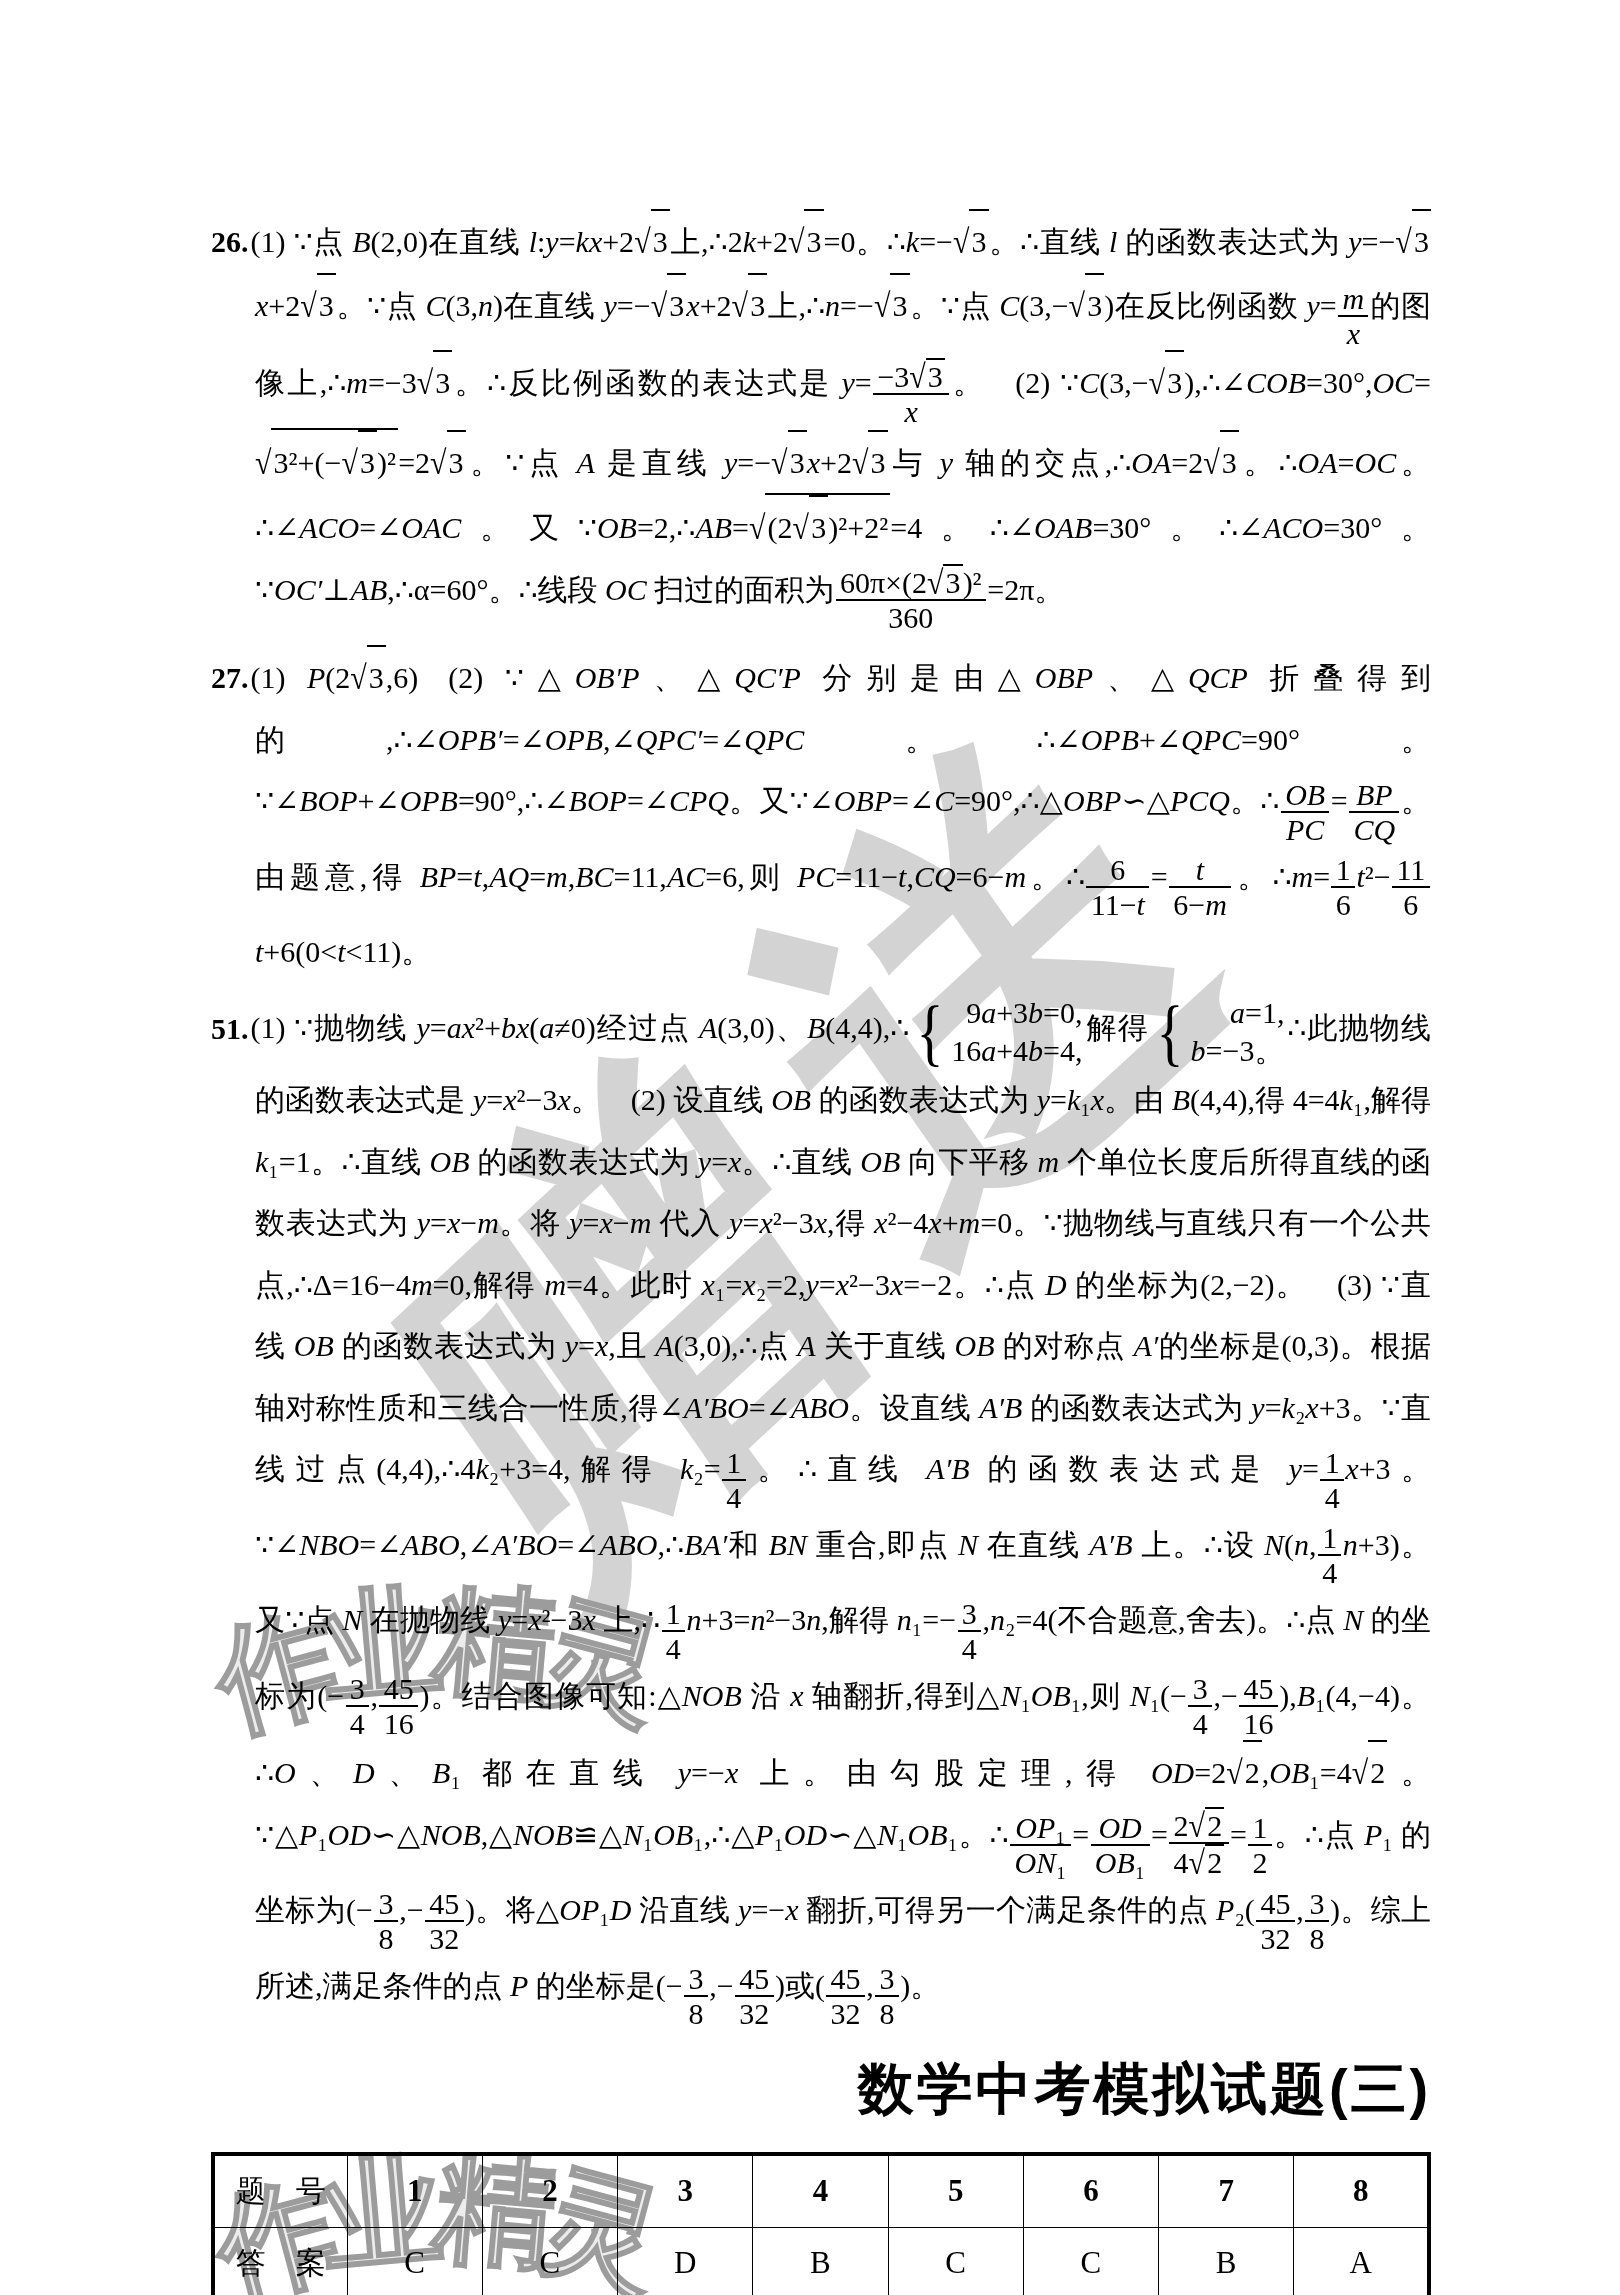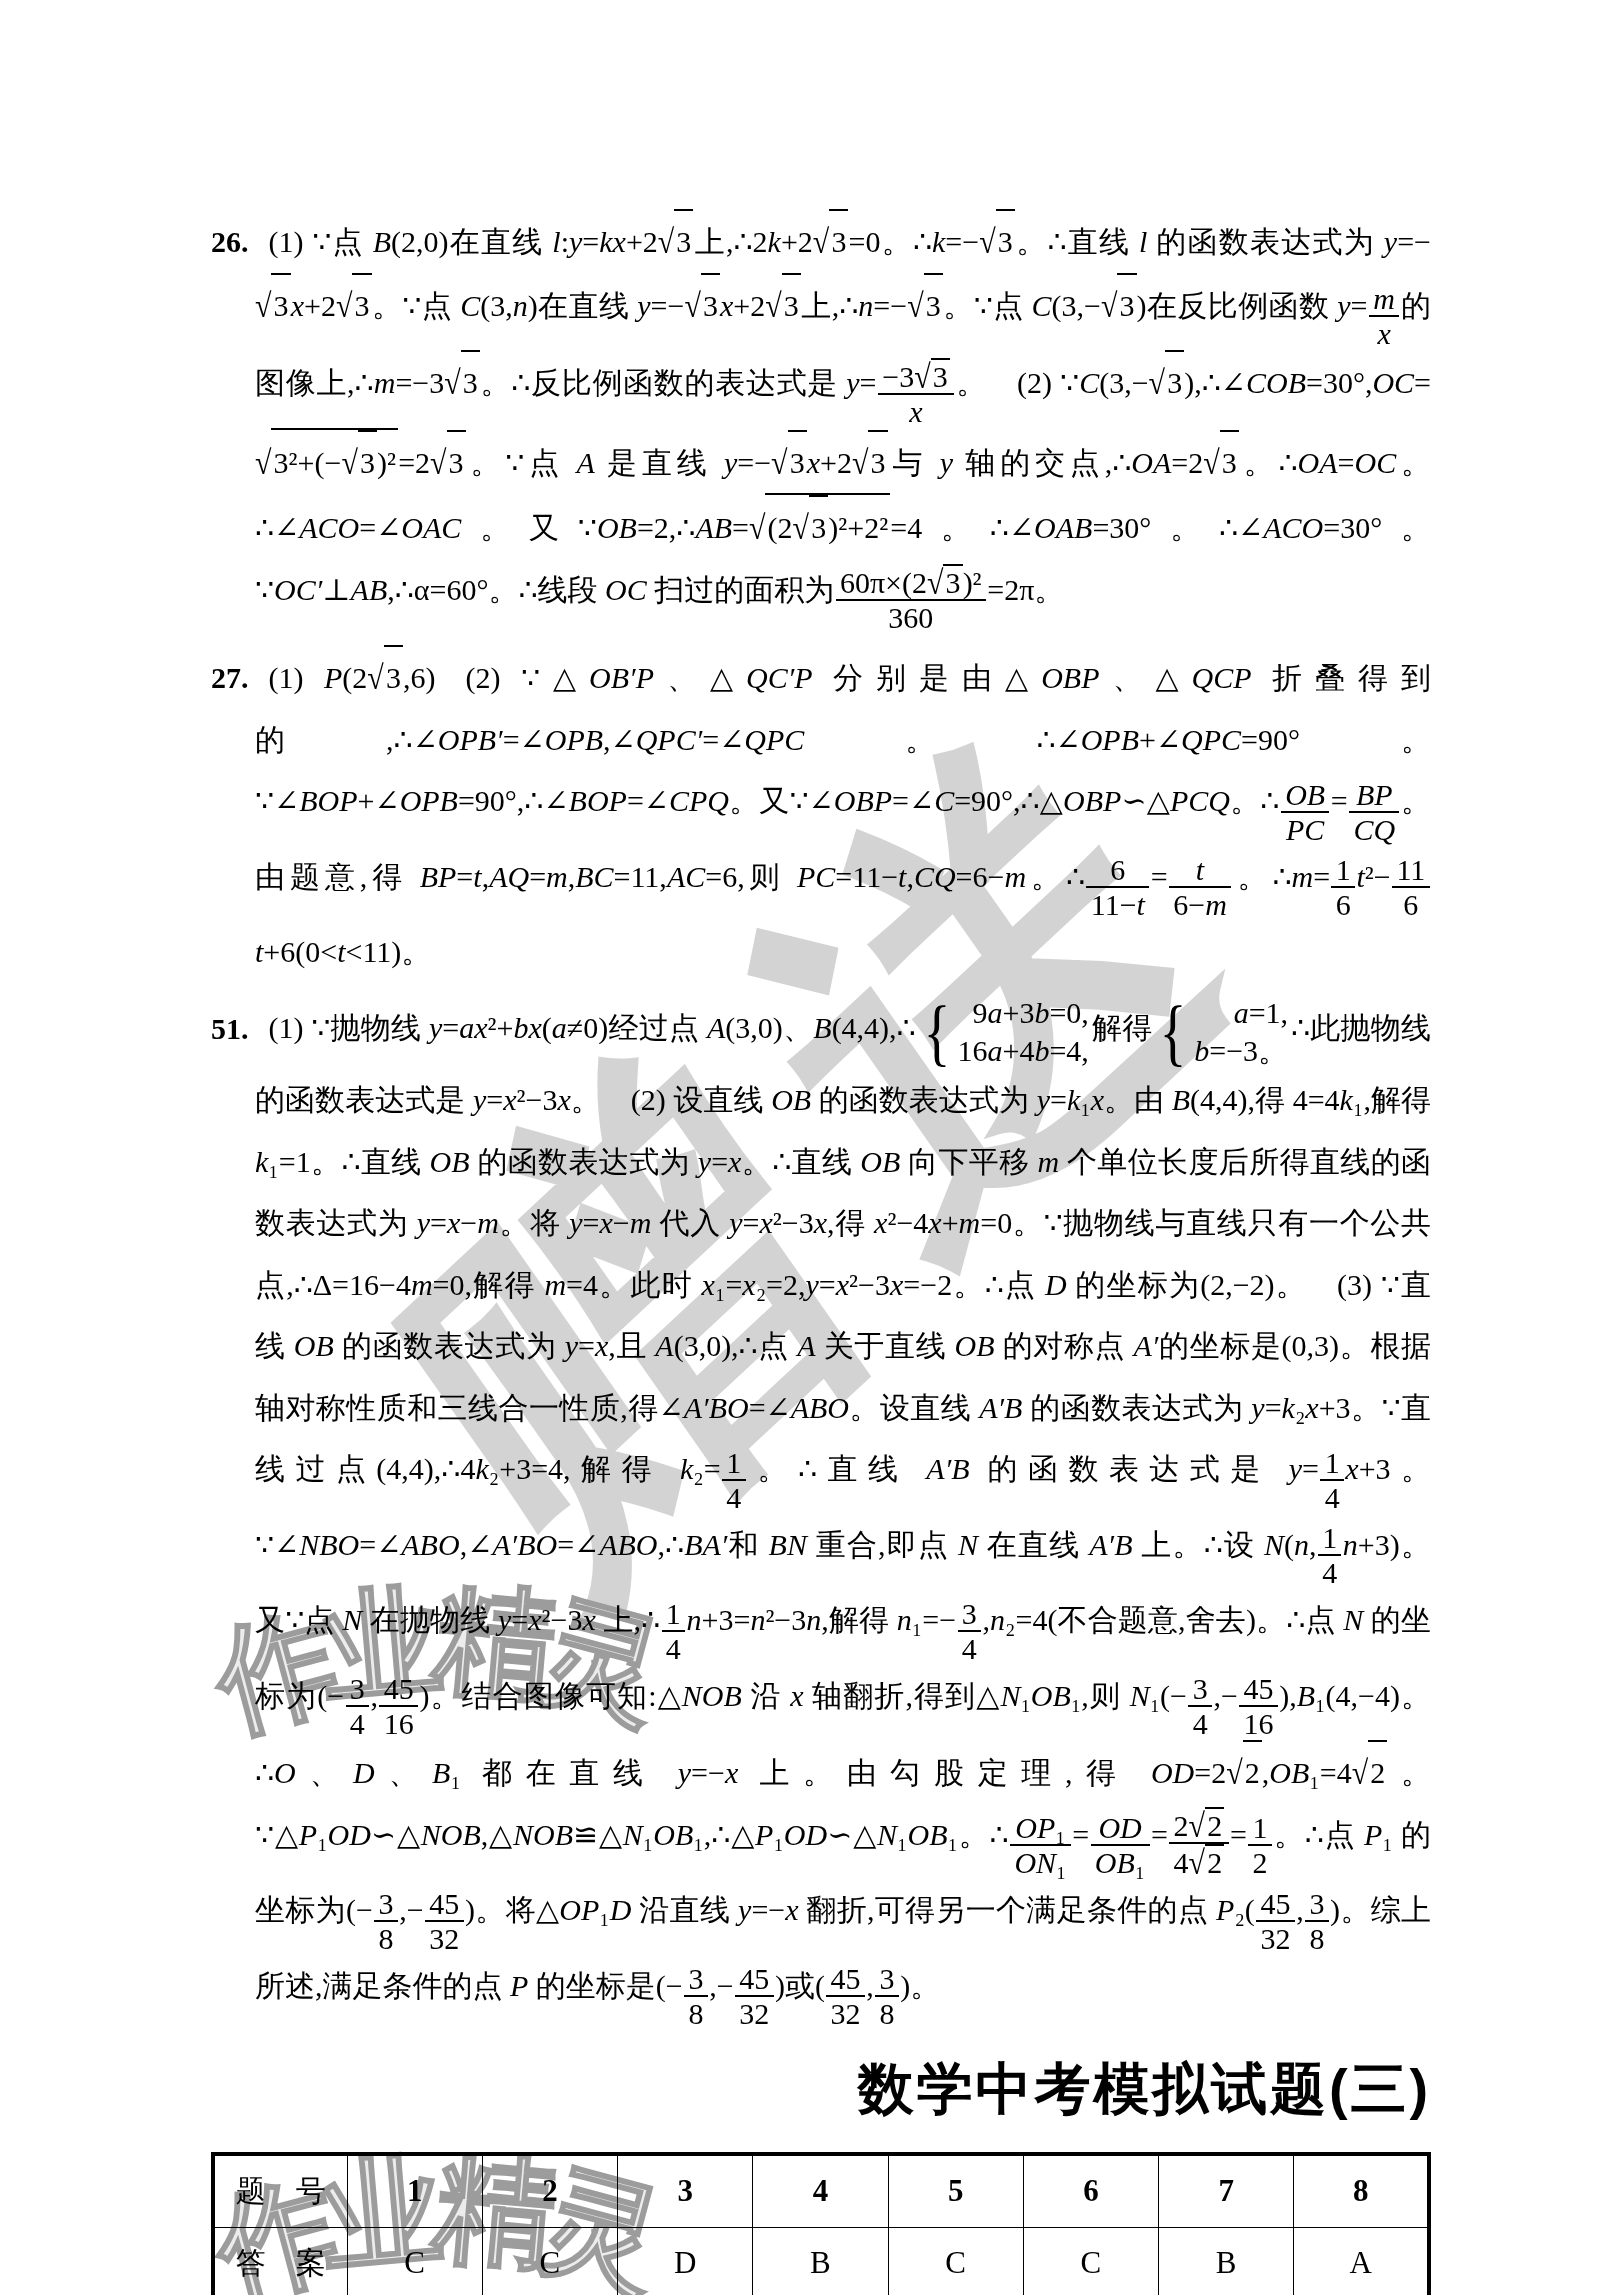--- a/index.html
+++ b/index.html
@@ -20,21 +20,21 @@
     font-family:"Liberation Sans","DejaVu Sans",sans-serif;font-weight:bold;
     font-size:120px;line-height:1;color:#ececec;-webkit-text-stroke:2.1px #9c9c9c;
   }
   .wm-corner span{display:inline-block;margin-right:-7.1px;}
   
   .content{position:absolute;left:211px;top:209px;width:1220px;z-index:1;}
   .prob{
     font-size:30px;line-height:2.05;text-align:justify;
     padding-left:44px;text-indent:-44px;margin:0 0 11.4px 0;
   }
-  .pnum{font-weight:bold;margin-right:20px;}
+  .pnum{font-weight:bold;margin-right:2px;}
   i{font-style:italic;}
   
   .frac{display:inline-block;vertical-align:-0.95em;text-align:center;line-height:1.1;text-indent:0;margin:0 1.4px;}
   .fn{display:block;padding:0 4.3px;}
   .fd{display:block;border-top:2.1px solid #000;padding:0 4.3px;}
   .sqrt{white-space:nowrap;display:inline-block;text-indent:0;}
   .rad{display:inline-block;transform:scaleY(1.12);}
   .vin{display:inline-block;border-top:2.1px solid #000;padding:0 2.1px;}
   .cases{display:inline-flex;align-items:center;vertical-align:middle;text-indent:0;line-height:1.25;margin:0 2.9px;}
   .cbr{font-size:2.5em;font-weight:normal;line-height:.9;margin-right:2.9px;transform:scaleX(.75);}

